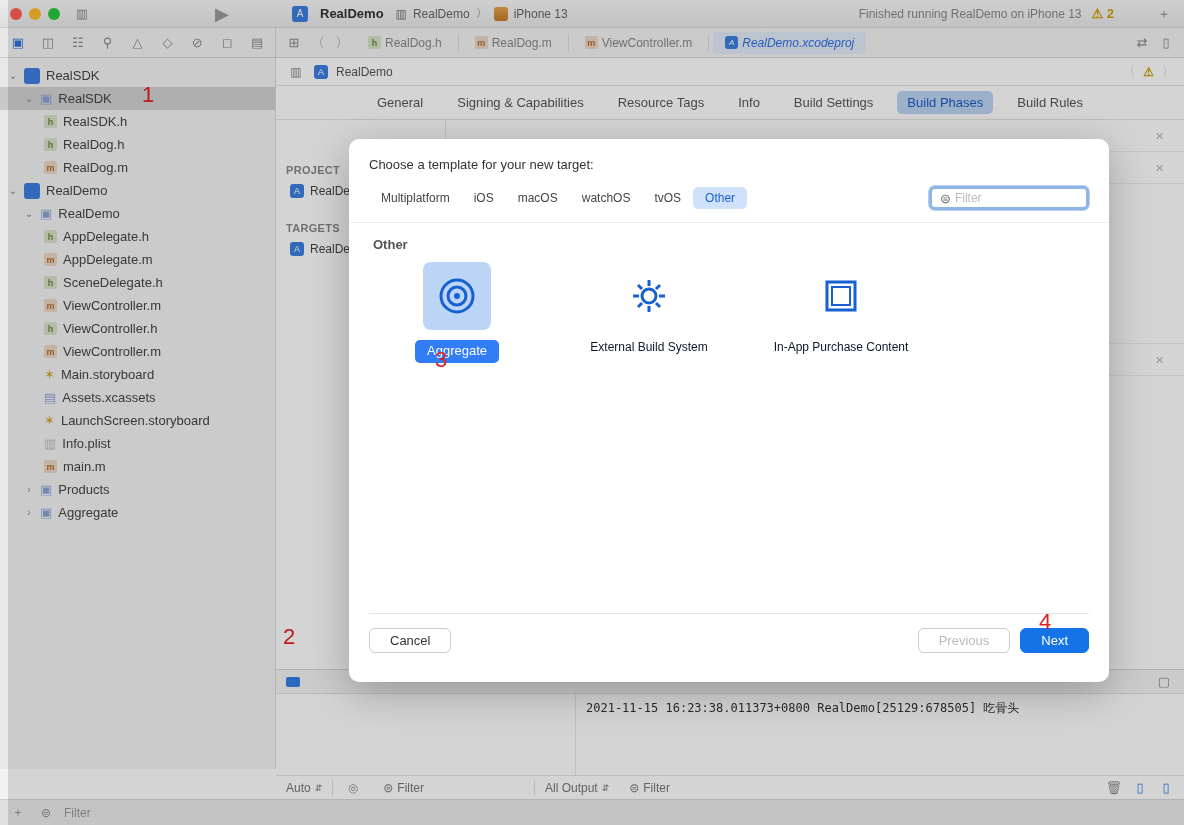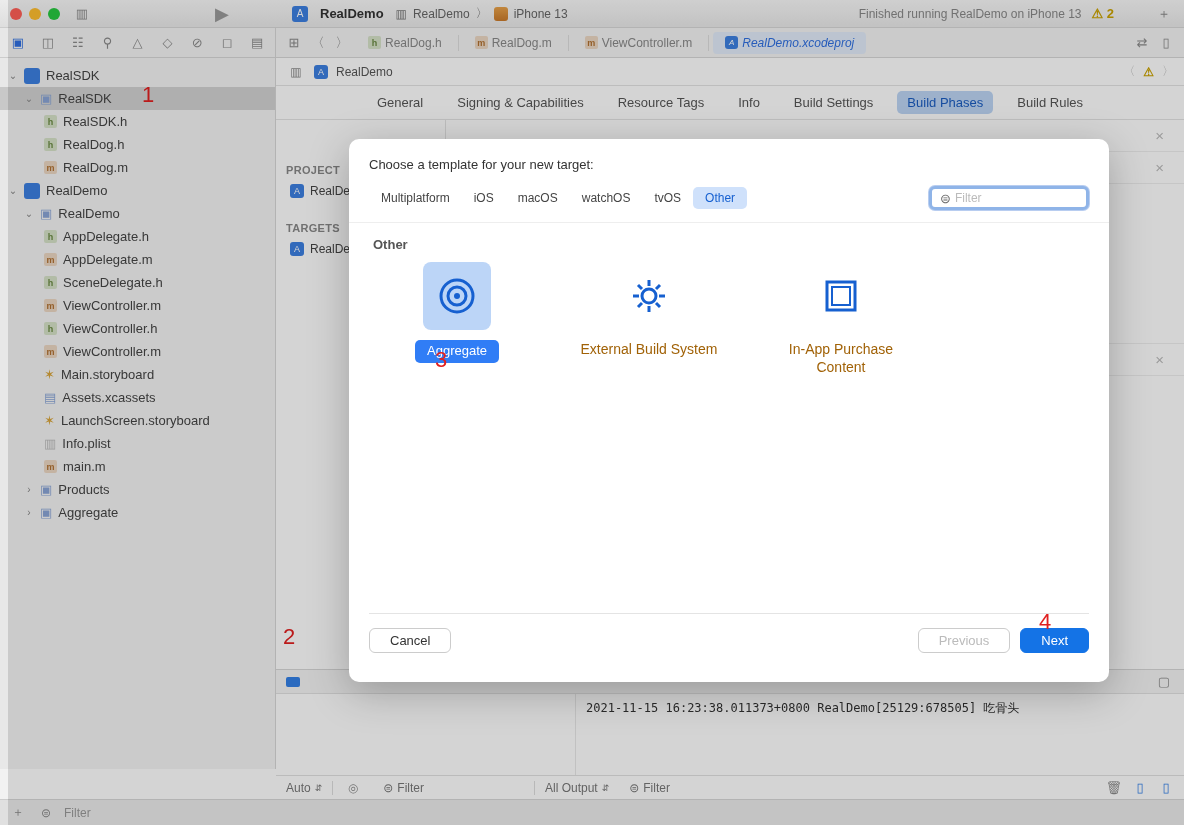--- a/index.html
+++ b/index.html
@@ -81,21 +81,21 @@
 .plat.active{background:#cfe1fb;color:#1660d0;}
 .plat-filter{margin-left:auto;display:flex;align-items:center;gap:4px;border:3px solid #8fb4e8;border-radius:6px;padding:2px 8px;height:24px;width:160px;background:#fff;box-shadow:0 0 0 1px #b8cdf0;}
 .plat-filter input{border:none;outline:none;font-size:12px;width:100%;color:#333;}
 .plat-filter input::placeholder{color:#bbb;}
 .templates-area{padding:10px 20px 12px;flex:1;height:390px;}
 .sect-head{font-weight:700;color:#555;font-size:13px;padding:4px 0 10px 4px;}
 .template-grid{display:flex;gap:52px;padding-left:18px;}
 .tmpl{display:flex;flex-direction:column;align-items:center;gap:10px;width:140px;}
 .tmpl-icon{width:68px;height:68px;border-radius:8px;display:flex;align-items:center;justify-content:center;}
 .tmpl-icon.sel{background:#bcd5f7;}
-.tmpl-label{font-size:14px;color:#a16207;text-align:center;line-height:1.3;}
+.tmpl-label{font-size:12px;color:#0f172a;text-align:center;line-height:1.3;}
 .tmpl-label.pill{background:#307df6;color:#fff;padding:3px 12px;border-radius:5px;font-size:13px;}
 .modal-divider{height:1px;background:#e4e4e4;margin:0 20px;}
 .modal-footer{display:flex;align-items:center;padding:14px 20px;gap:10px;}
 .btn{padding:4px 20px;border-radius:6px;font-size:13px;border:1px solid #ccc;background:#fff;color:#333;}
 .btn.primary{background:#1473e6;color:#fff;border-color:#1473e6;font-weight:500;}
 .btn.disabled{color:#bbb;}
 .spacer{flex:1;}
 
 svg{display:block;}
 </style>

